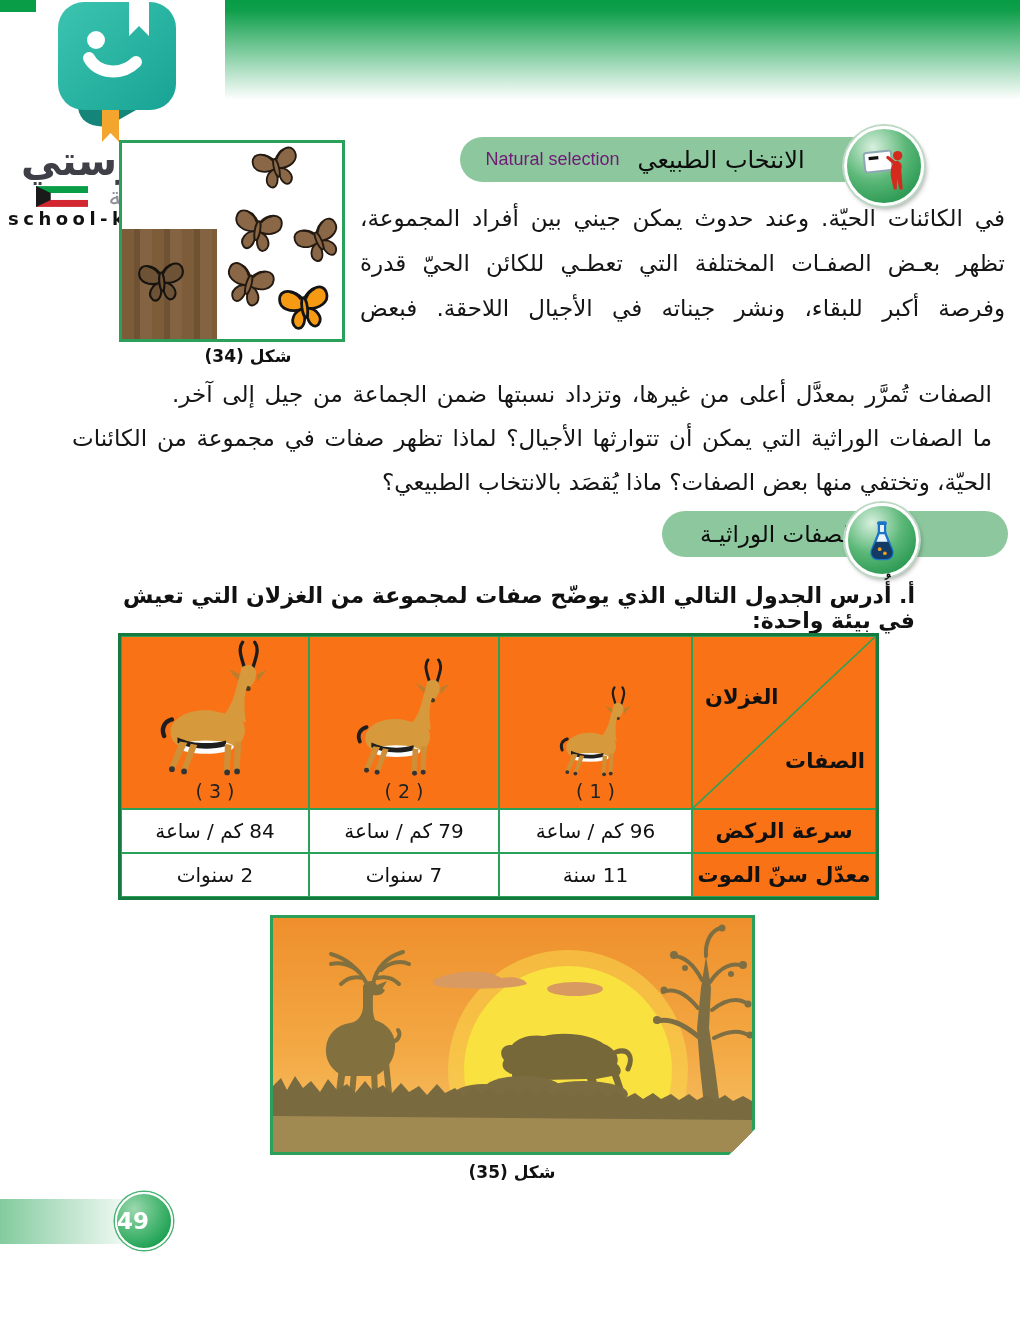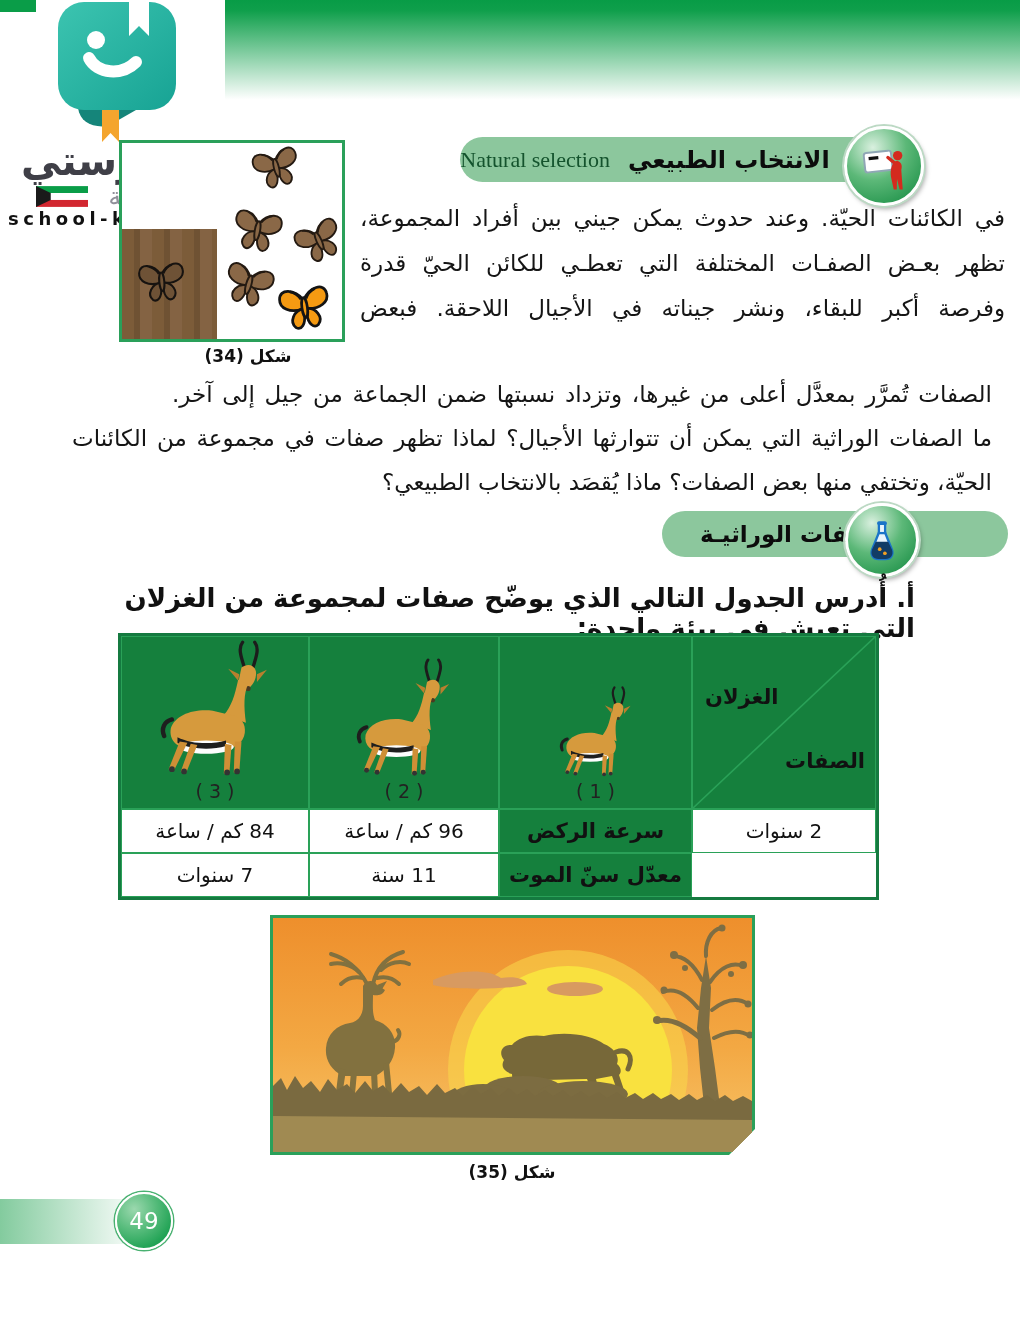--- a/index.html
+++ b/index.html
@@ -29,67 +29,67 @@
     background:repeating-linear-gradient(90deg,#7c5c39 0 12px,#6f5233 12px 18px,#846343 18px 30px); }
   .bf { position:absolute; }
   .caption { position:absolute; font-size:17px; font-weight:bold; color:#111; text-align:center; direction:rtl; }
   .cap34 { left:135px; top:346px; width:226px; }
   .cap35 { left:362px; top:1162px; width:300px; }
 
   
   .pill { position:absolute; background:#8cc79d; border-radius:23px; display:flex; align-items:center; }
   .pill1 { left:460px; top:137px; width:440px; height:45px; justify-content:center; padding-right:70px; gap:18px; }
   .pill2 { left:662px; top:511px; width:346px; height:46px; justify-content:flex-start; padding-left:38px; }
-  .t-ar { font-size:24px; font-weight:bold; color:#0c0c0c; direction:rtl; white-space:nowrap;text-align:center; }
-  .t-en { font-family:Liberation Serif, serif; font-size:22px; color:#14532d; white-space:nowrap; }
+  .t-ar { font-size:24px; font-weight:normal; color:#0c0c0c; direction:rtl; white-space:nowrap;text-align:center; }
+  .t-en { font-family:Liberation Sans, sans-serif; font-size:18px; color:#701a75; white-space:nowrap; }
   .badge { position:absolute; border-radius:50%; border:3px solid #fff;
     box-shadow:0 0 0 2px #bcd9c4, 2px 3px 5px rgba(0,0,0,.35);
     background:radial-gradient(circle at 35% 25%, #d9f0df 0%, #5cb878 45%, #1d9148 90%);
     display:flex; align-items:center; justify-content:center; }
   .badge1 { left:844px; top:126px; width:80px; height:80px; }
   .badge2 { left:845px; top:503px; width:74px; height:74px; }
 
   
   .para { position:absolute; direction:rtl; color:#151515; }
   .para1 { left:360px; top:196px; width:645px; }
   .para2 { left:72px;  top:372px; width:920px; }
   .pline { height:45px; line-height:45px; font-size:23px; text-align:justify; text-align-last:justify; white-space:nowrap; }
   .para2 .pline { height:44px; line-height:44px; }
   .pline.noJust { text-align:right; text-align-last:right; }
   .pline.ind { padding-left:100px; }
   .instruction { position:absolute; left:100px; top:583px; width:815px; direction:rtl; text-align:right;
-    font-size:26px; font-weight:bold; color:#111; }
+    font-size:22px; font-weight:bold; color:#111; }
 
   
   .traits-table { position:absolute; left:118px; top:633px; width:761px; height:267px;
     display:grid; grid-template-columns:188px 190px 193px 184px; grid-template-rows:173px 44px 44px;
     border:3px solid #157a40; background:#fff; }
   .tcell { border:1px solid #2aa158; position:relative; display:flex; align-items:center; justify-content:center;
     font-size:20px; color:#111; direction:rtl; }
-  .tcell.g { background:#15803d; }
+  .tcell.g { background:#f97316; }
   .tcell.hdr { font-weight:bold; font-size:21px; }
   .gazcell { flex-direction:column; justify-content:flex-end; padding-bottom:2px; }
   .gzlabel { height:28px; line-height:26px; font-size:19px; color:#222; }
   .cornlab { position:absolute; font-weight:bold; font-size:21px; color:#111; }
   .corn-top { left:12px; top:48px; }
   .corn-bot { right:10px; top:112px; }
 
   
   .fig35 { position:absolute; left:270px; top:915px; width:485px; height:240px; background:#2aa05a;
     clip-path:polygon(0 0, 100% 0, 100% calc(100% - 26px), calc(100% - 26px) 100%, 0 100%); }
   .scene { position:absolute; left:3px; top:3px; width:479px; height:234px; }
 
   
   .pn-bar { position:absolute; left:0; top:1199px; width:142px; height:45px;
     background:linear-gradient(to right, #83cb9e, rgba(255,255,255,0)); }
   .pn-circle { position:absolute; left:115px; top:1192px; width:58px; height:58px; border-radius:50%;
     border:2.5px solid #fff; box-shadow:0 0 0 1.5px #49b171;
     background:radial-gradient(circle at 32% 28%, #9bd8ae 0%, #57bc7c 40%, #21a355 75%, #13984a 100%);
-    display:flex; align-items:center; justify-content:center;
-    font-size:23px; font-weight:normal; color:#fff; }
+    display:flex; align-items:center; 
+    font-size:23px; font-weight:bold; color:#fff; }
 </style>
 </head>
 <body>
 
 <svg width="0" height="0" style="position:absolute">
   <defs>
     <linearGradient id="tealGrad" x1="0" y1="0" x2="1" y2="1">
       <stop offset="0" stop-color="#3cc4b0"></stop>
         <stop offset="1" stop-color="#17a394"></stop>
     </linearGradient>
@@ -251,20 +251,21 @@
     </div>
     <div class="tcell g">
       <svg style="position:absolute; inset:0" width="100%" height="100%" preserveAspectRatio="none" viewBox="0 0 100 100">
         <line x1="0" y1="100" x2="100" y2="0" stroke="#2aa158" stroke-width="1.6" vector-effect="non-scaling-stroke"></line>
       </svg>
       <span class="cornlab corn-top">الغزلان</span>
       <span class="cornlab corn-bot">الصفات</span>
     </div>
 
     <div class="tcell">84 كم / ساعة</div>
+    <div class="tcell">79 كم / ساعة</div>
     <div class="tcell">96 كم / ساعة</div>
     <div class="tcell g hdr">سرعة الركض</div>
 
     <div class="tcell">2 سنوات</div>
     <div class="tcell">7 سنوات</div>
     <div class="tcell">11 سنة</div>
     <div class="tcell g hdr">معدّل سنّ الموت</div>
   </div>
 
   <div class="fig35">

